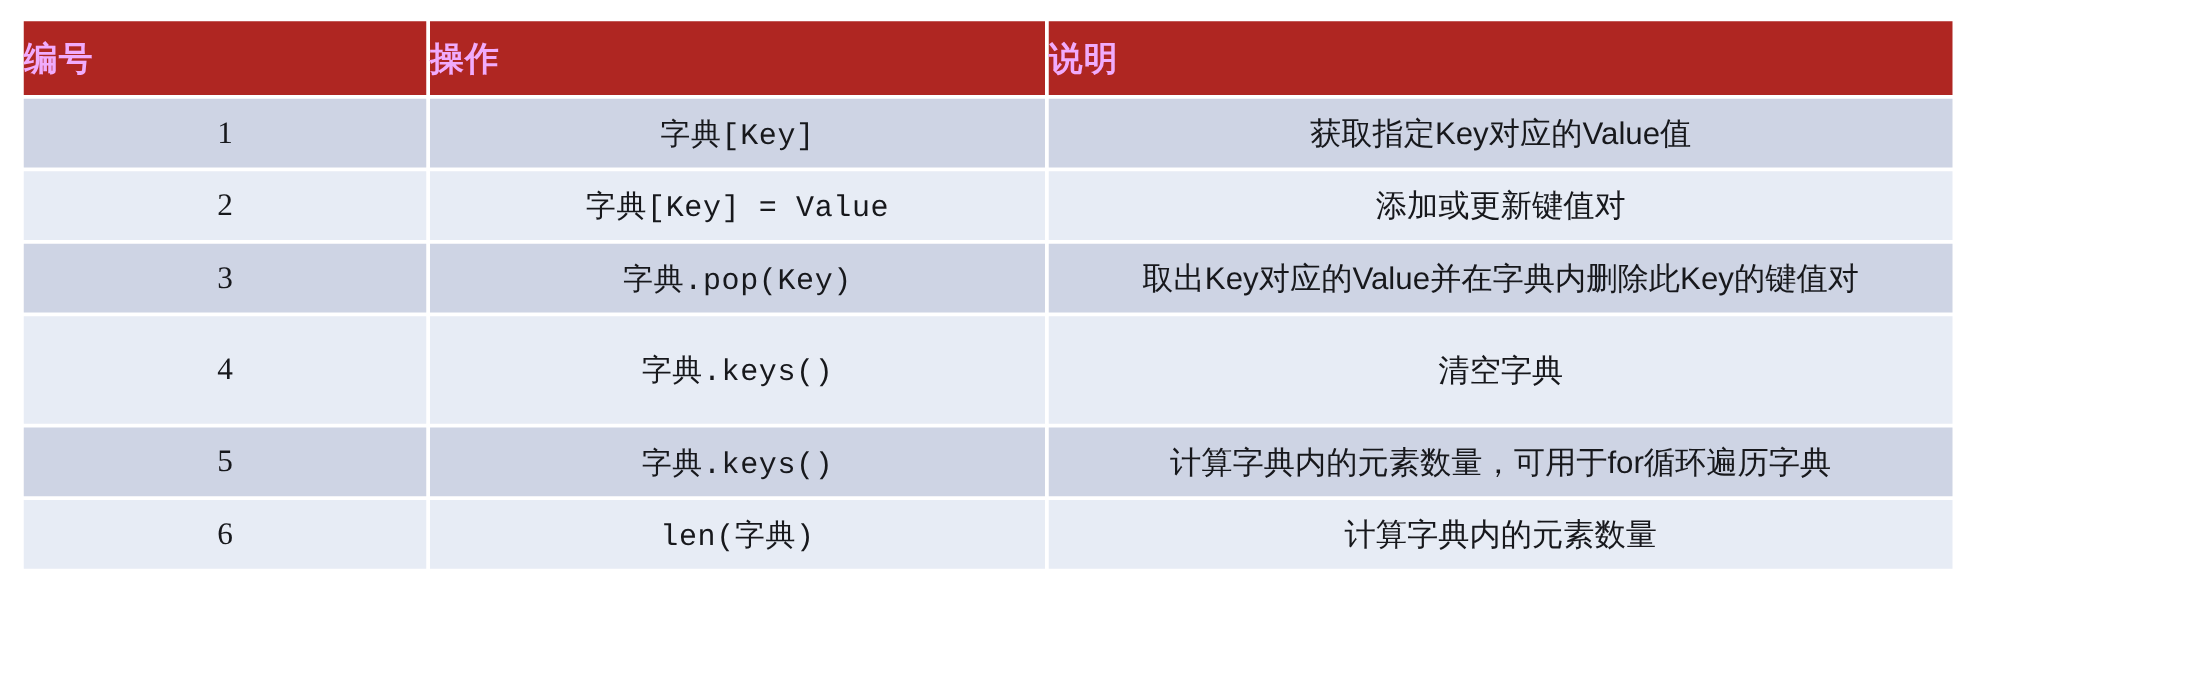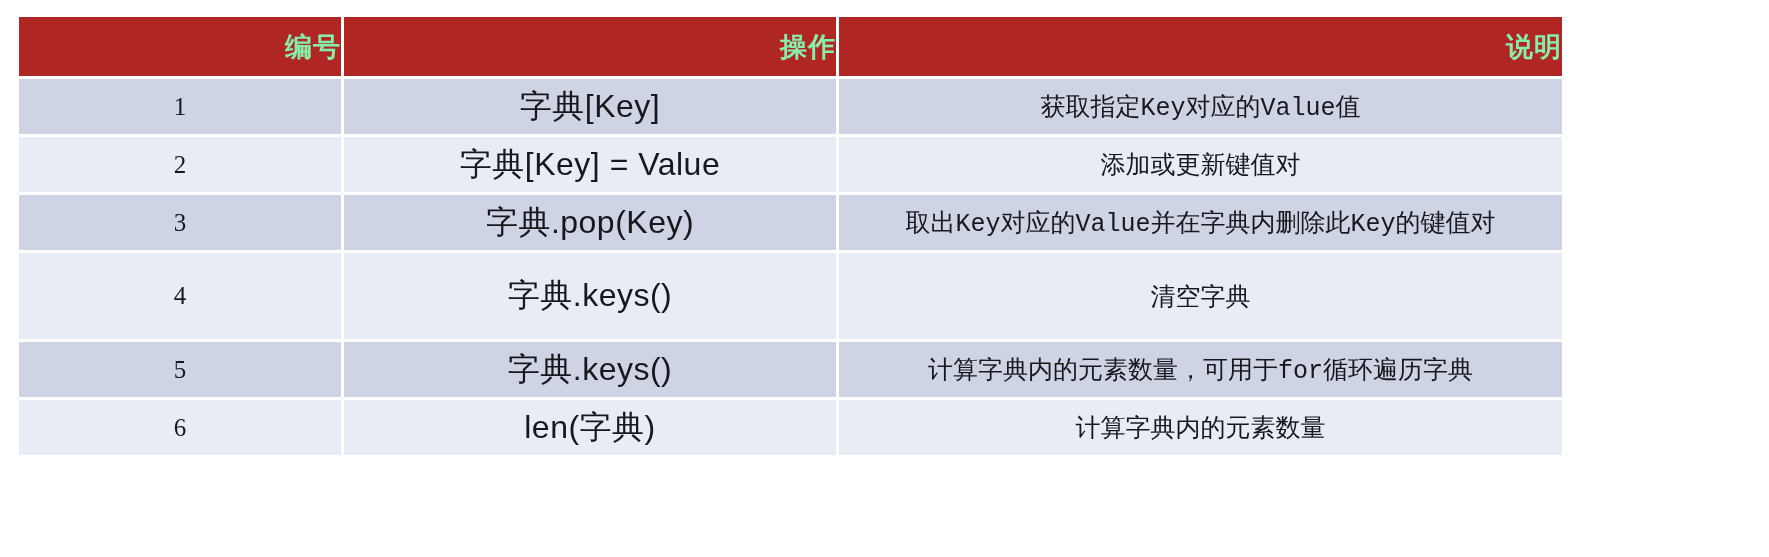--- a/index.html
+++ b/index.html
@@ -26,24 +26,24 @@
     width: 1540px;
     table-layout: fixed;
     background: #ffffff;
   }
   col.c-num   { width: 322px; }
   col.c-op    { width: 492px; }
   col.c-desc  { width: 723px; }
 
   thead th {
     background: #AF2622;
-    color: #86efac;
+    color: #f0abfc;
     font-weight: bold;
     font-size: 27px;
-    text-align: right;
+    text-align: left;
     vertical-align: middle;
     height: 59px;
     padding: 0;
     letter-spacing: 1px;
     font-family: Liberation Serif, serif;
   }
   tbody td {
     text-align: center;
     vertical-align: middle;
     padding: 0;
@@ -54,27 +54,27 @@
   tbody tr.row-odd td  { background: #CED4E4; }
   tbody tr.row-even td { background: #E7ECF5; }
 
   tbody tr.row-tall td { height: 86px; }
 
   td.cell-num {
     font-family: "Liberation Serif", "DejaVu Serif", serif;
     font-size: 25px;
   }
   td.cell-op {
-    font-family: Liberation Sans, sans-serif;
-    font-size: 32px;
+    font-family: Liberation Mono, monospace;
+    font-size: 24px;
     letter-spacing: 0.5px;
     margin-left: 47px;
   }
   td.cell-desc {
-    font-family: Liberation Mono, monospace;
+    font-family: Liberation Sans, sans-serif;
     font-size: 25px;
     margin-left: 40px;
   }
 </style>
 </head>
 <body>
 
 <div id="table-wrap">
   <table class="dict-table">
     <colgroup>

